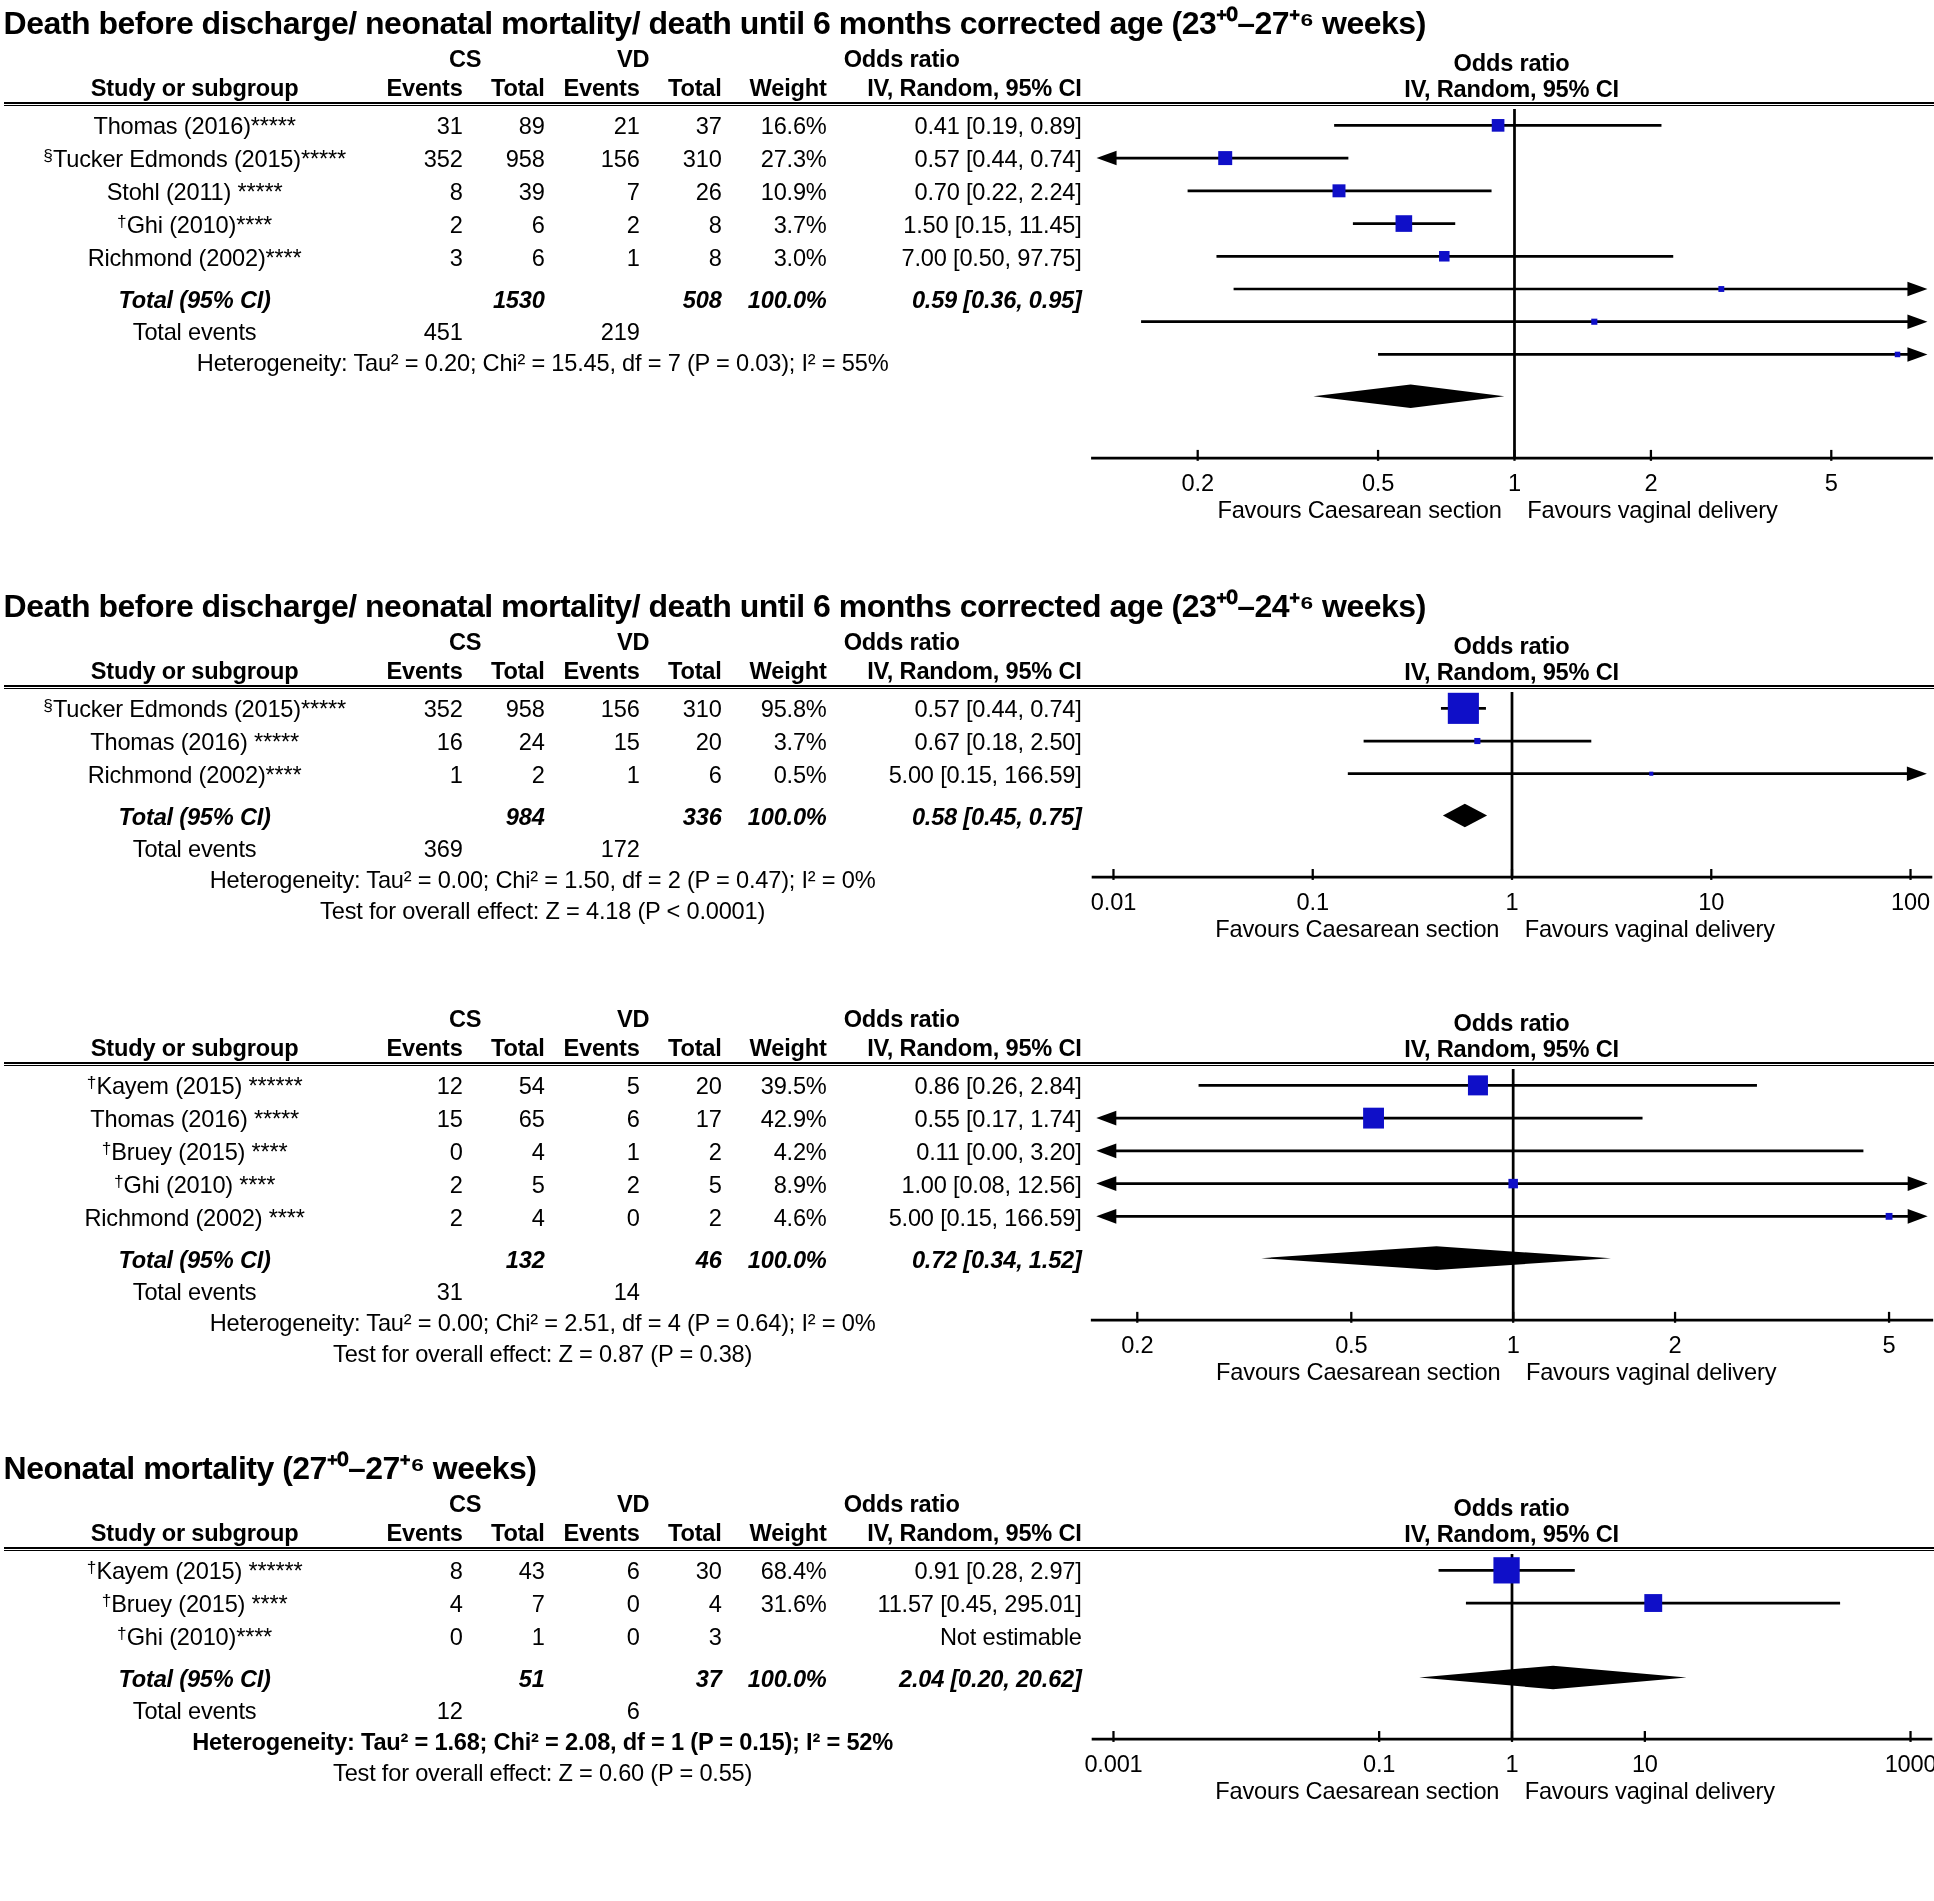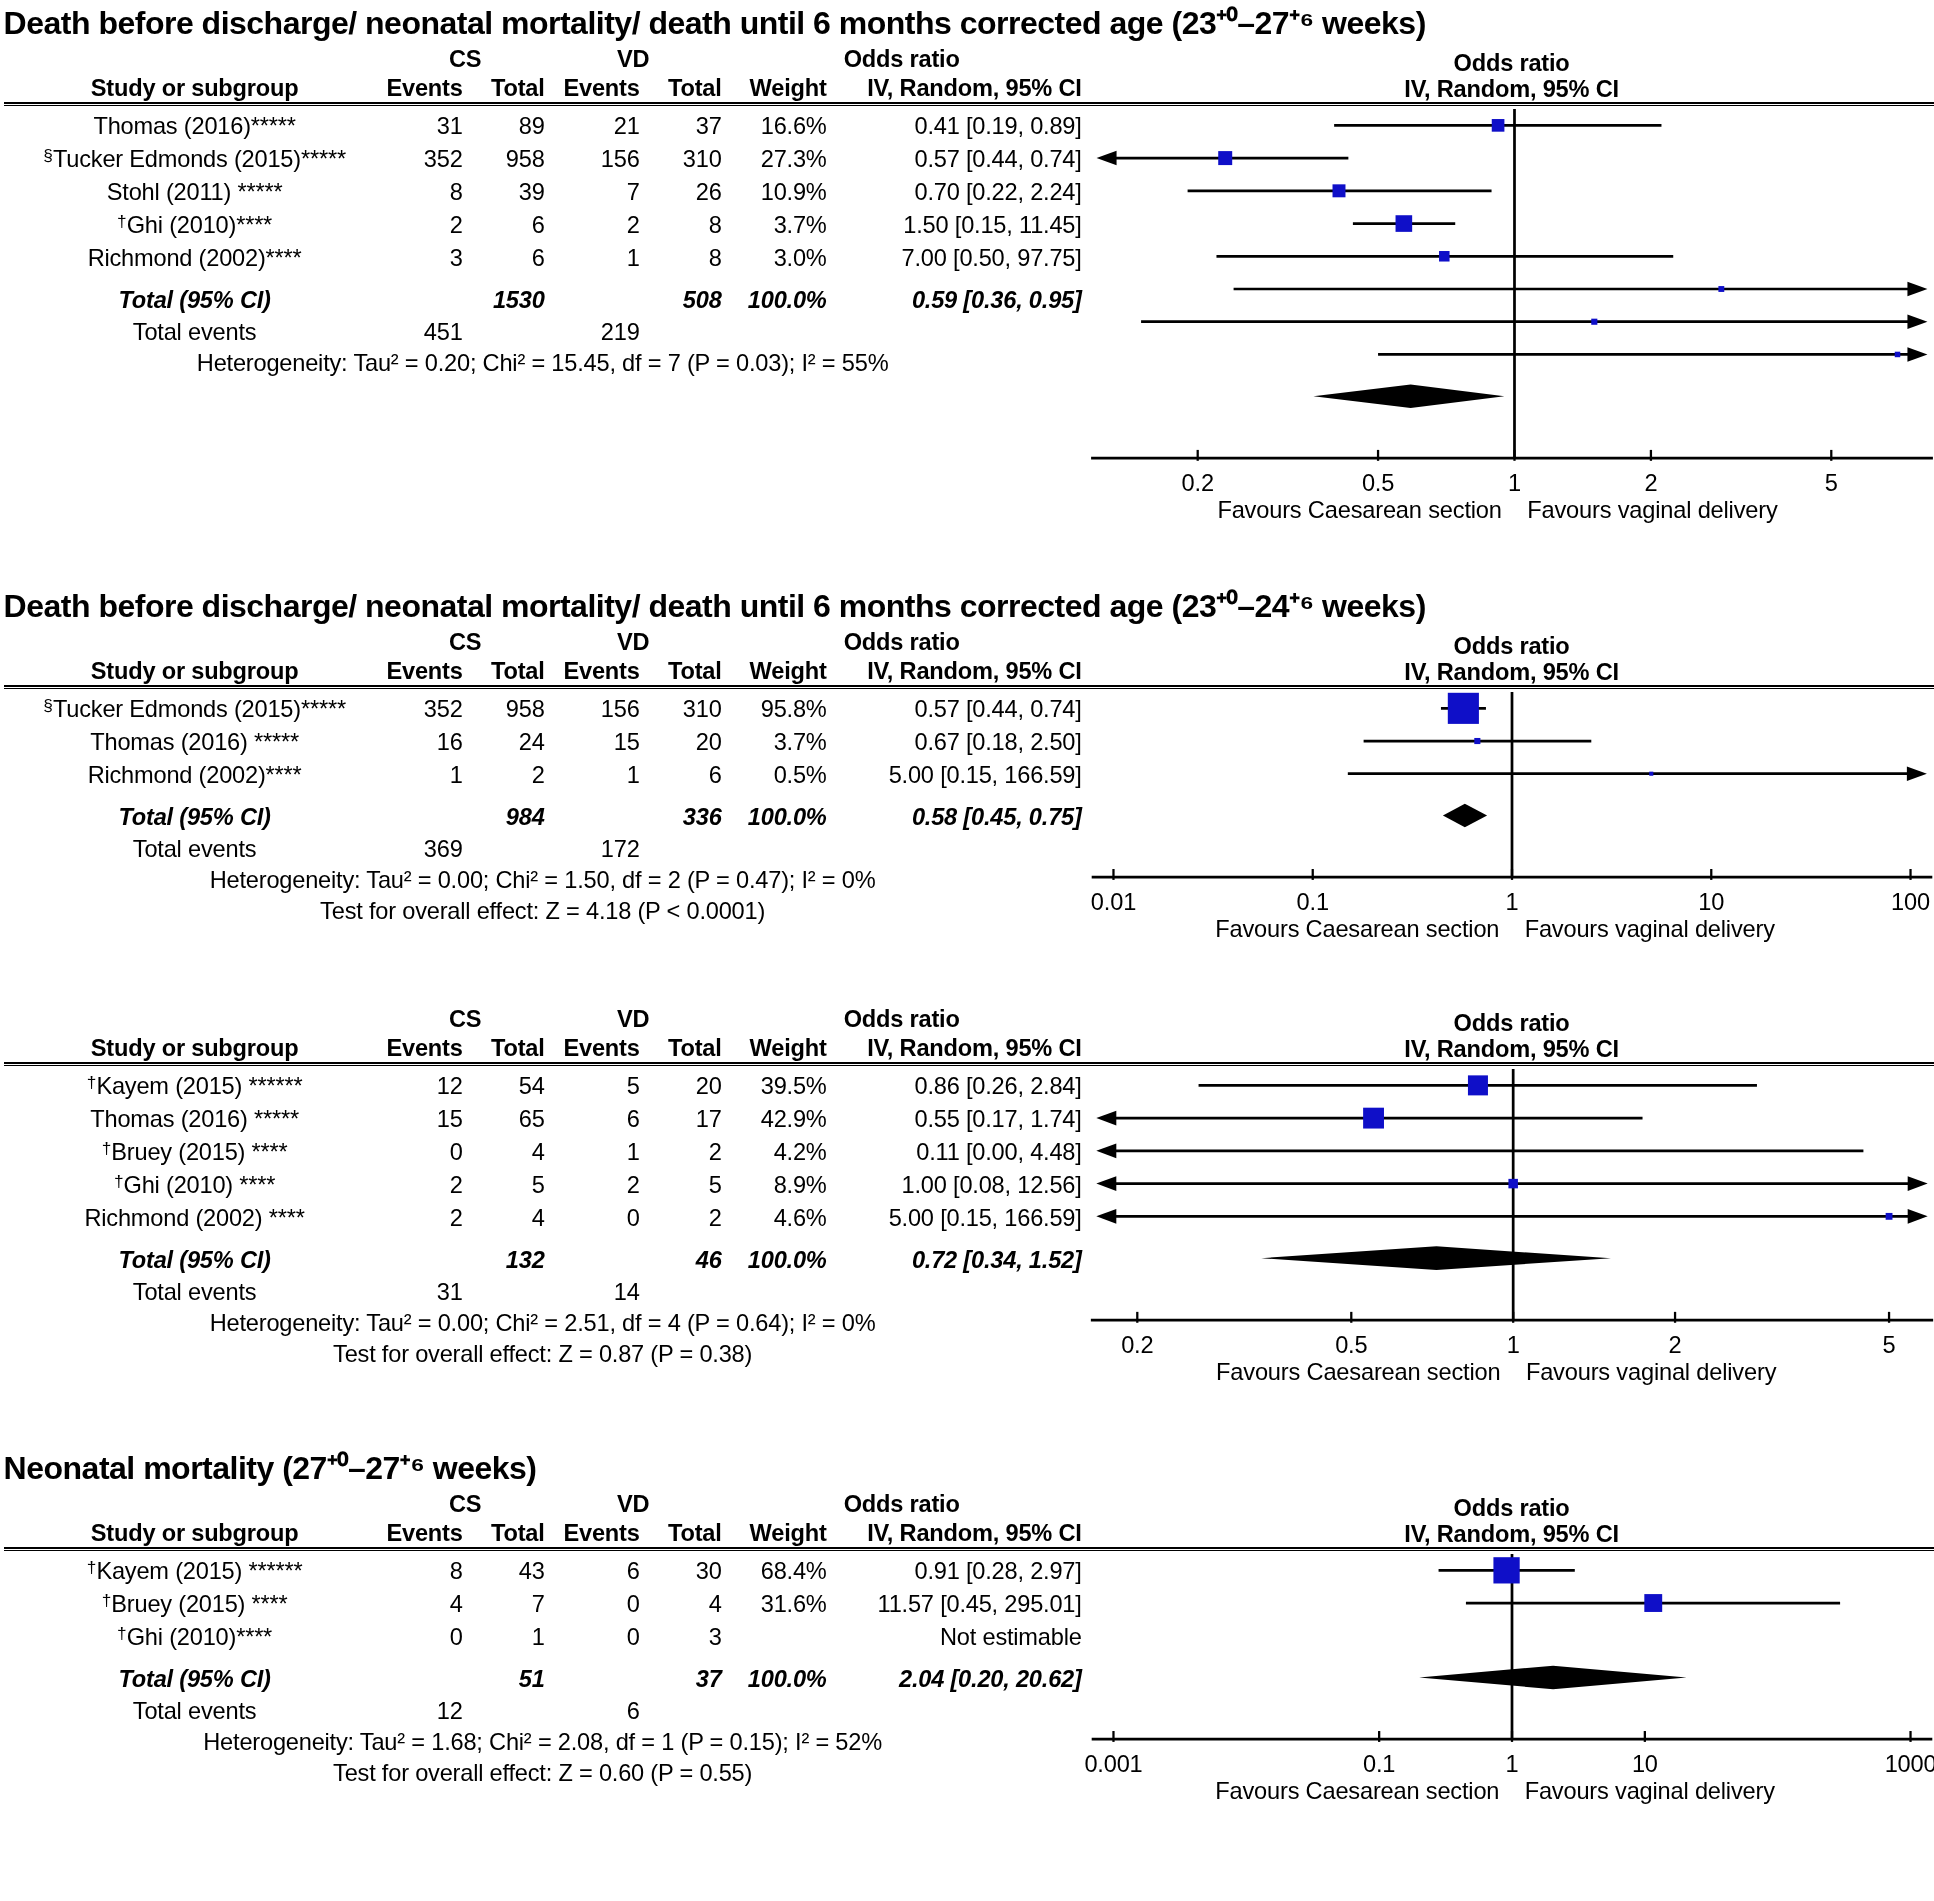--- a/index.html
+++ b/index.html
@@ -369,21 +369,21 @@
               <td class="c-num">42.9%</td>
               <td class="c-num">0.55 [0.17, 1.74]</td>
             </tr>
             <tr style="height: 33px;">
               <td class="c-study"><span class="pfx">†</span><span>Bruey (2015) ****</span></td>
               <td class="c-num">0</td>
               <td class="c-num">4</td>
               <td class="c-num">1</td>
               <td class="c-num">2</td>
               <td class="c-num">4.2%</td>
-              <td class="c-num">0.11 [0.00, 4.48]</td>
+              <td class="c-num">0.11 [0.00, 3.20]</td>
             </tr>
             <tr style="height: 33px;">
               <td class="c-study"><span class="pfx">†</span><span>Ghi (2010) ****</span></td>
               <td class="c-num">2</td>
               <td class="c-num">5</td>
               <td class="c-num">2</td>
               <td class="c-num">5</td>
               <td class="c-num">8.9%</td>
               <td class="c-num">1.00 [0.08, 12.56]</td>
             </tr>
@@ -545,21 +545,21 @@
               <td class="c-num">100.0%</td>
               <td class="c-num">2.04 [0.20, 20.62]</td>
             </tr>
             <tr style="height: 31px;">
               <td class="c-study">Total events</td>
               <td class="c-num">12</td>
               <td class="c-num"></td>
               <td class="c-num">6</td>
               <td class="" colspan="3"></td>
             </tr>
-            <tr style="height: 31px;">
+            <tr style="height: 31px; font-weight: bold;">
               <td class="c-study" colspan="7">Heterogeneity: Tau² = 1.68; Chi² = 2.08, df = 1 (P = 0.15); I² = 52%</td>
             </tr>
             <tr style="height: 31px;">
               <td class="c-study" colspan="7">Test for overall effect: Z = 0.60 (P = 0.55)</td>
             </tr>
           </tbody>
         </table>
         <div class="plot-header">
           <div>Odds ratio</div>
           <div>IV, Random, 95% CI</div>

